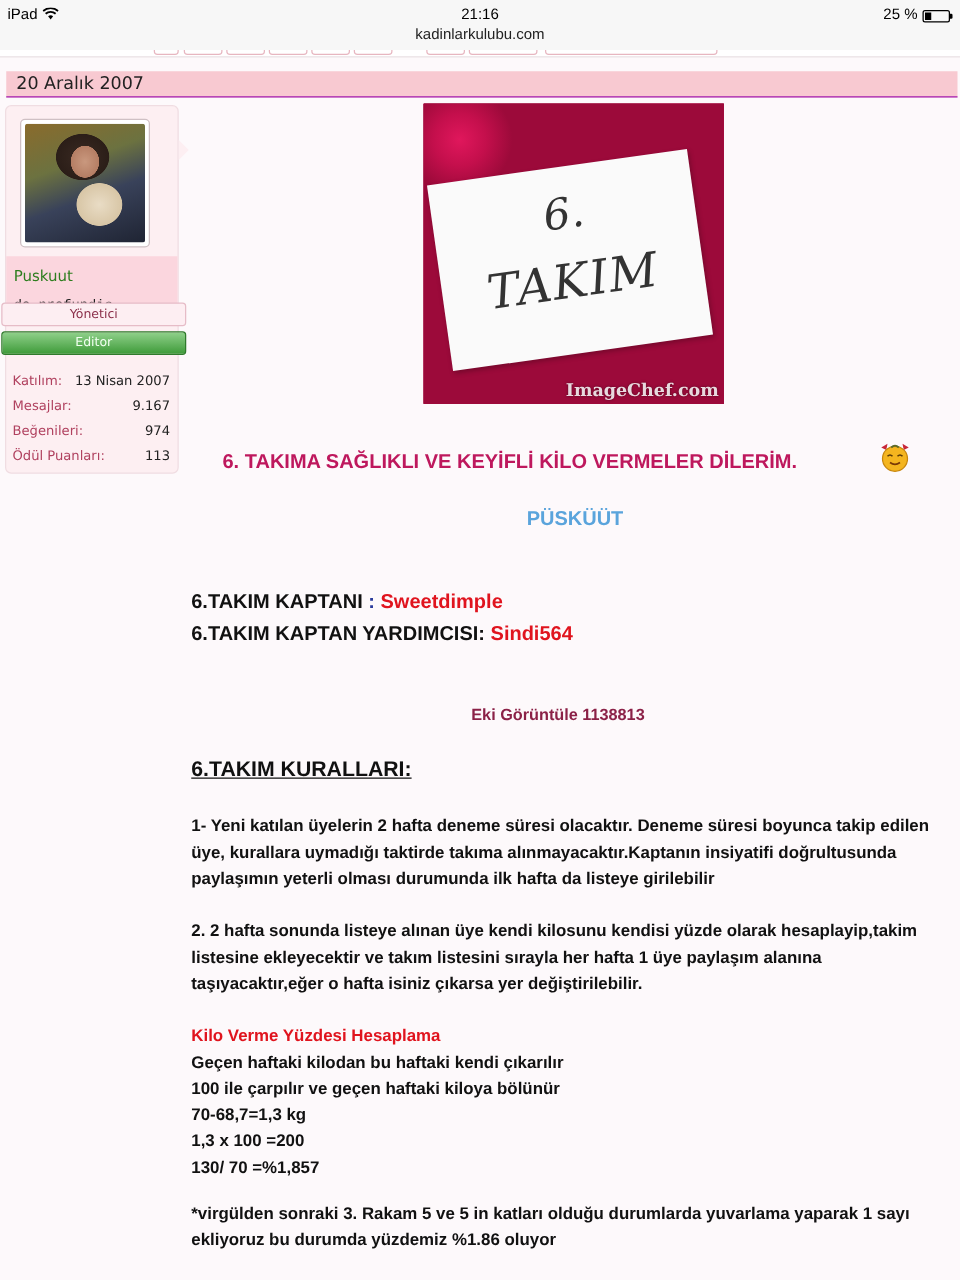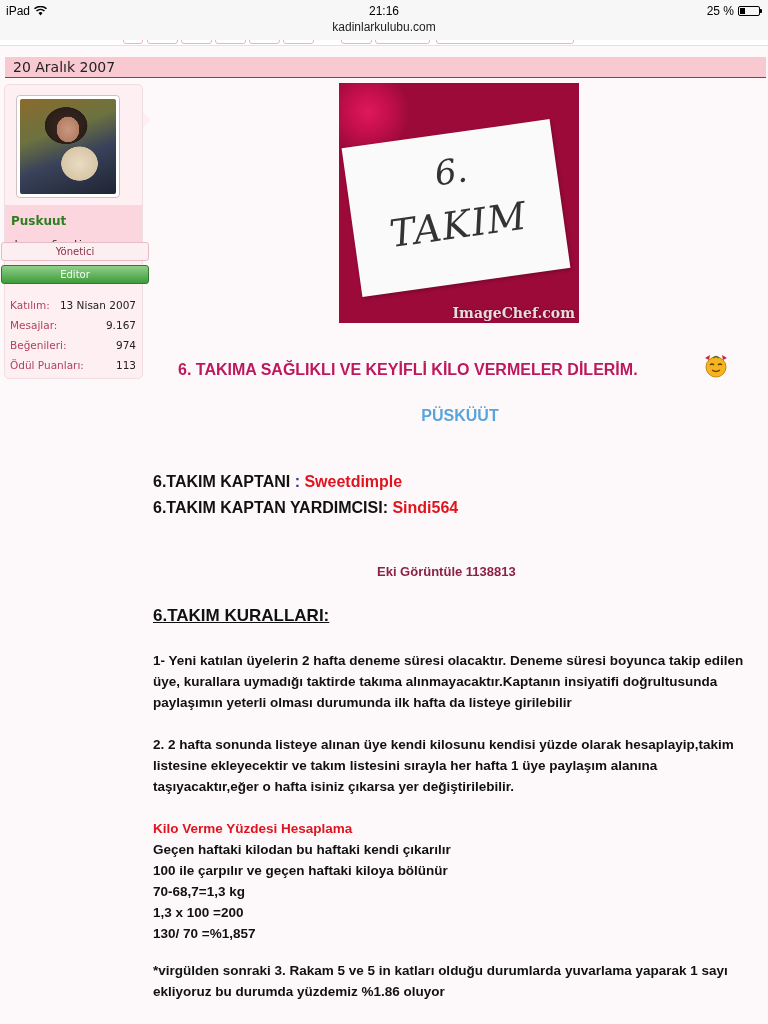--- a/index.html
+++ b/index.html
@@ -5,21 +5,21 @@
   * { box-sizing: border-box; margin: 0; padding: 0; }
   html, body { width: 768px; height: 1024px; overflow: hidden; background: #fdf9fb; }
   body { font-family: "Liberation Sans", sans-serif; position: relative; }
 
   
   .statusbar { position: absolute; top: 0; left: 0; width: 768px; height: 40px; background: #f7f7f7; }
   .sb-left { position: absolute; left: 6px; top: 4px; font-size: 12px; color: #000; display: flex; align-items: center; gap: 4px; }
   .wifi-icon { display: inline-block; width: 13px; height: 10px; position: relative; }
   .wifi-icon svg { display: block; }
   .sb-time { position: absolute; left: 0; width: 768px; top: 4px; text-align: center; font-size: 12px; color: #000; }
-  .sb-right { position: absolute; right: 8px; top: 4px; font-size: 12px; color: #000; display: flex; align-items: center; gap: 4px; }
+  .sb-right { position: absolute; right: 8px; top: 4px; font-size: 12px; color: #000; display: flex; align-items: flex-end; gap: 4px; }
   .battery-icon { display: inline-block; width: 22px; height: 10px; border: 1px solid #000; border-radius: 2px; position: relative; }
   .battery-icon::before { content: ""; position: absolute; left: 1px; top: 1px; width: 5px; height: 6px; background: #000; }
   .battery-icon::after { content: ""; position: absolute; right: -3px; top: 2px; width: 2px; height: 4px; background: #000; border-radius: 0 1px 1px 0; }
   .sb-url { position: absolute; left: 0; width: 768px; top: 20px; text-align: center; font-size: 12px; color: #222; }
 
   
   .navstrip { position: absolute; top: 40px; left: 0; width: 768px; height: 6px; overflow: hidden; background: #fff; border-bottom: 1px solid #e9e0e4; }
   .navtab { position: absolute; top: -8px; height: 12px; border: 1px solid #e7b6c0; border-radius: 3px; background: #fff; }
 
   
@@ -30,21 +30,21 @@
   
   .usercard { position: absolute; left: 4px; top: 84px; width: 139px; height: 295px; background: #fdeff2; border: 1px solid #f0dde2; border-radius: 5px; }
   .usercard-arrow { position: absolute; left: 143px; top: 112px; width: 0; height: 0; border-top: 8px solid transparent; border-bottom: 8px solid transparent; border-left: 8px solid #fdeff2; }
   .avatar { position: absolute; left: 11px; top: 10px; width: 104px; height: 103px; border: 1px solid #cfc0c4; border-radius: 4px; background: #fff; padding: 3px; }
   .avatar-img { width: 100%; height: 100%; border-radius: 2px; background:
       radial-gradient(ellipse 30px 28px at 62% 68%, #e9dcc5 0%, #d8c6a6 60%, transparent 62%),
       radial-gradient(ellipse 16px 18px at 50% 32%, #c9987e 0%, #b57e64 70%, transparent 72%),
       radial-gradient(ellipse 30px 26px at 48% 28%, #3a2a22 0%, #2b1e18 70%, transparent 72%),
       linear-gradient(160deg, #8a6b2c 0%, #6c7240 35%, #39425a 60%, #1f2433 100%); }
   .profile-band { position: absolute; left: 0; top: 120px; width: 137px; height: 50px; background: #fbd6de; }
-  .uname { position: absolute; left: 6px; top: 129px; font-family: "DejaVu Sans", sans-serif; font-size: 12px; font-weight: bold; color: #2e7d1f; }
+  .uname { position: absolute; left: 6px; top: 129px; font-family: "DejaVu Sans", sans-serif; font-size: 12px; font-weight: normal; color: #2e7d1f; }
   .utitle { position: absolute; left: 6px; top: 154px; font-family: Liberation Mono, monospace; font-size: 11px; color: #222; }
   .role-yonetici { position: absolute; left: -4px; top: 157px; width: 148px; height: 19px; background: #fdeef2; border: 1px solid #e6bcc7; border-radius: 3px; text-align: center; font-family: "DejaVu Sans", sans-serif; font-size: 10px; color: #8b2f4a; line-height: 17px; }
   .role-editor { position: absolute; left: -4px; top: 180px; width: 148px; height: 19px; background: linear-gradient(#8fd08a, #3f9b3a); border: 1px solid #2f7a2b; border-radius: 3px; text-align: center; font-family: "DejaVu Sans", sans-serif; font-size: 10px; color: #f1fff0; line-height: 17px; }
   .stats { position: absolute; left: 5px; top: 210px; width: 126px; }
   .stat-row { display: flex; justify-content: space-between; height: 20px; font-family: "DejaVu Sans", sans-serif; font-size: 10.5px; line-height: 20px; }
   .stat-label { color: #b0415f; }
   .stat-value { color: #222; }
 
   
   .post { position: absolute; left: 152px; top: 82px; width: 616px; }

